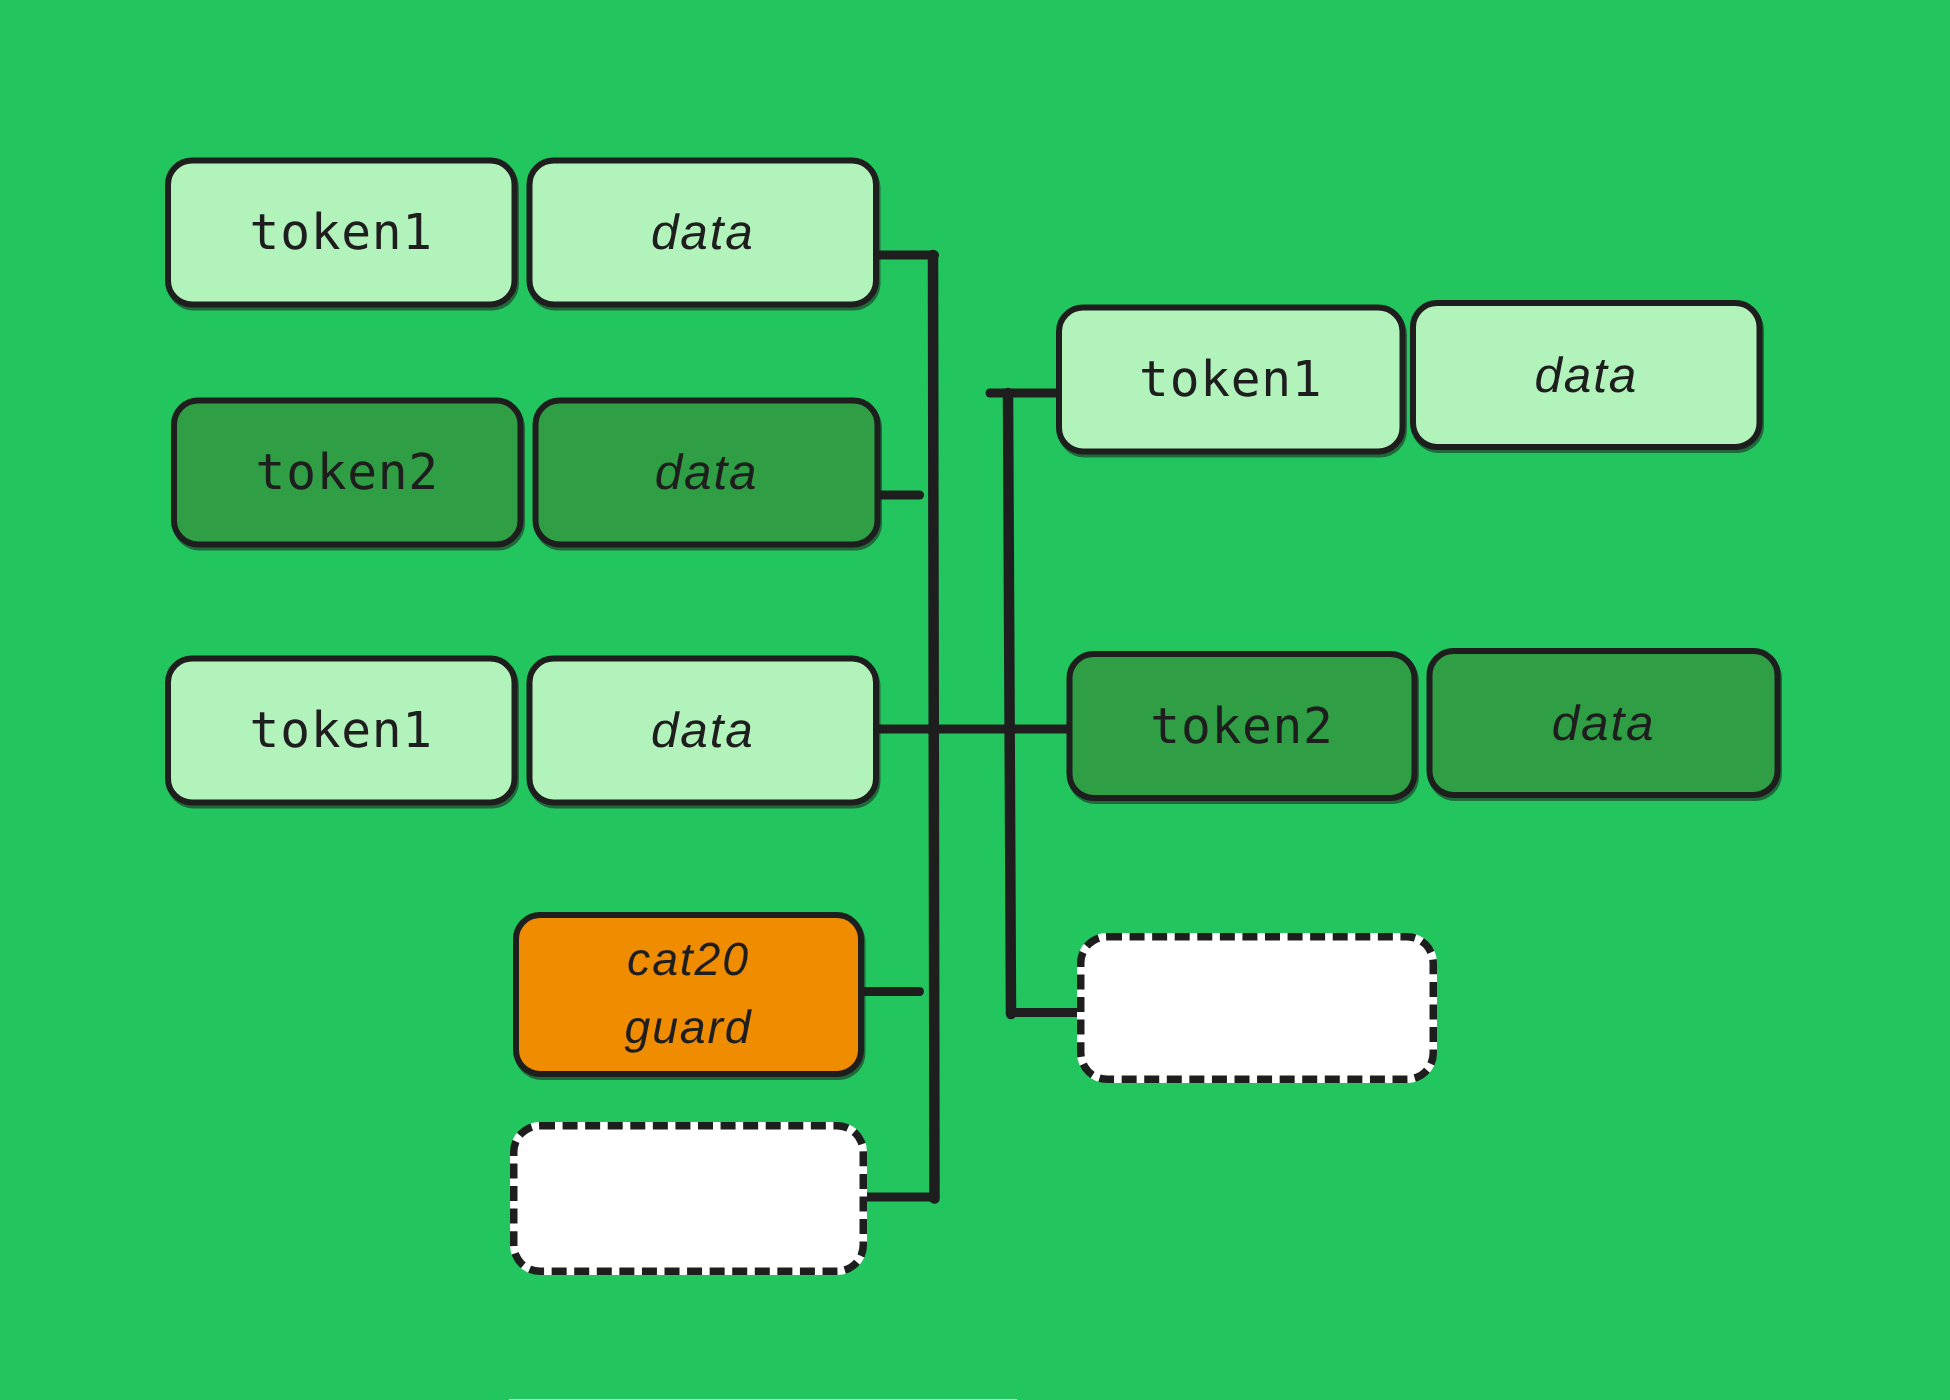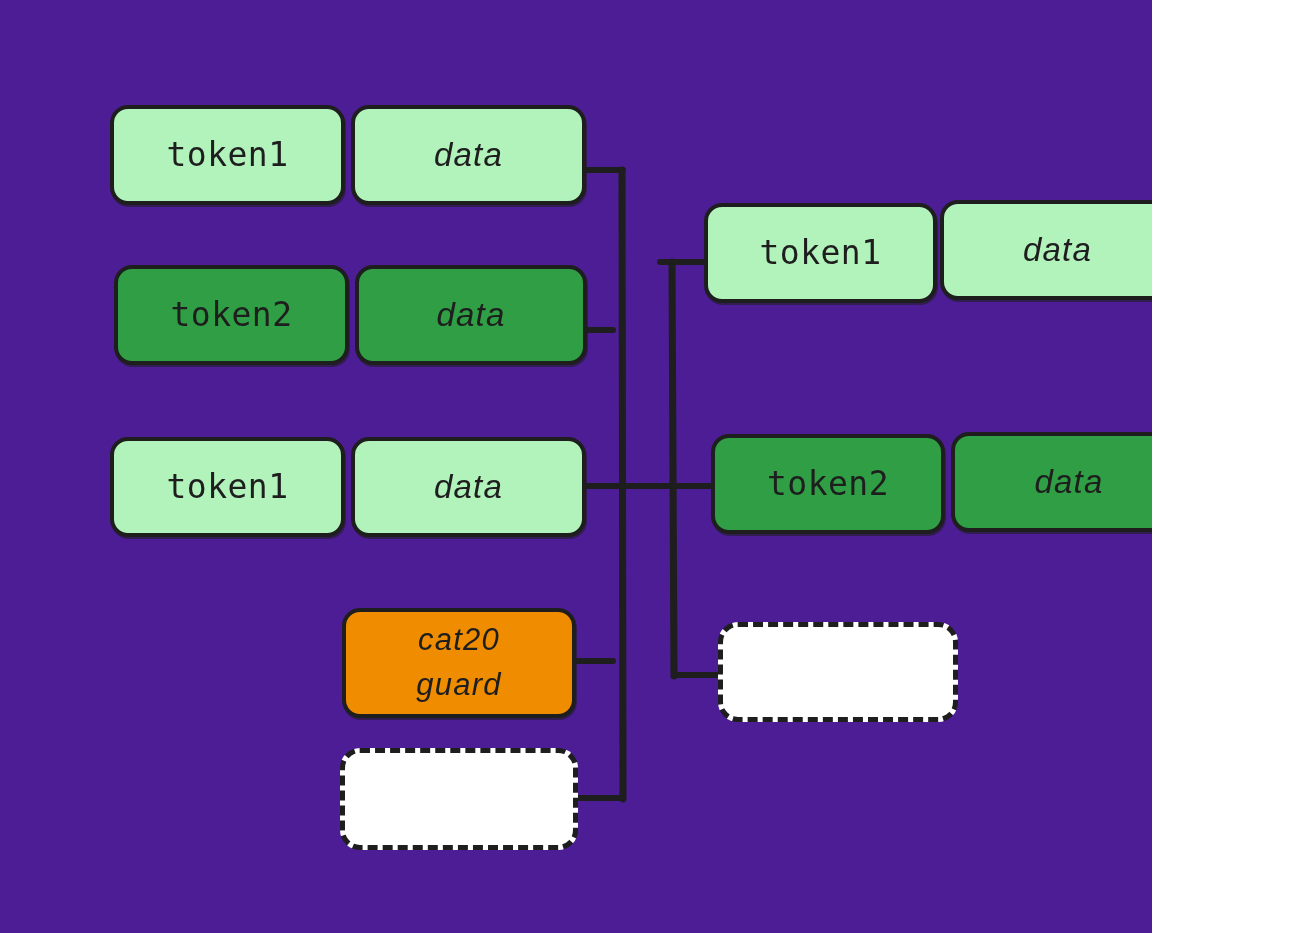--- a/index.html
+++ b/index.html
@@ -6,23 +6,23 @@
   html, body {
     margin: 0;
     padding: 0;
     background: #ffffff;
   }
   body {
     font-family: "DejaVu Sans", sans-serif;
   }
   #canvas {
     position: relative;
-    width: 1152px;
+    width: 1300px;
     height: 933px;
-    background: #4c1d95;
+    background: #22c55e;
     overflow: hidden;
   }
   #wires {
     position: absolute;
     left: 0;
     top: 0;
     width: 1300px;
     height: 933px;
     pointer-events: none;
   }

